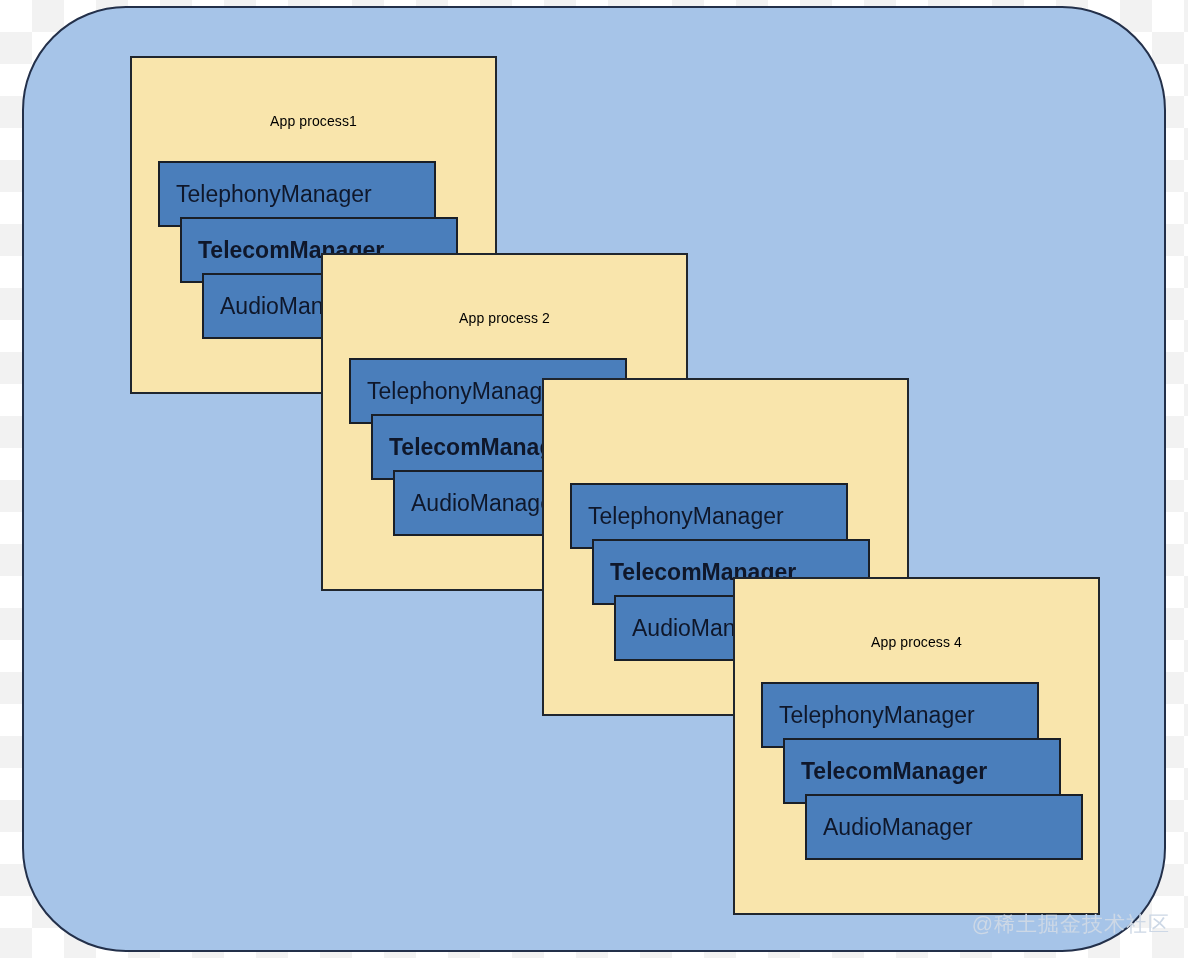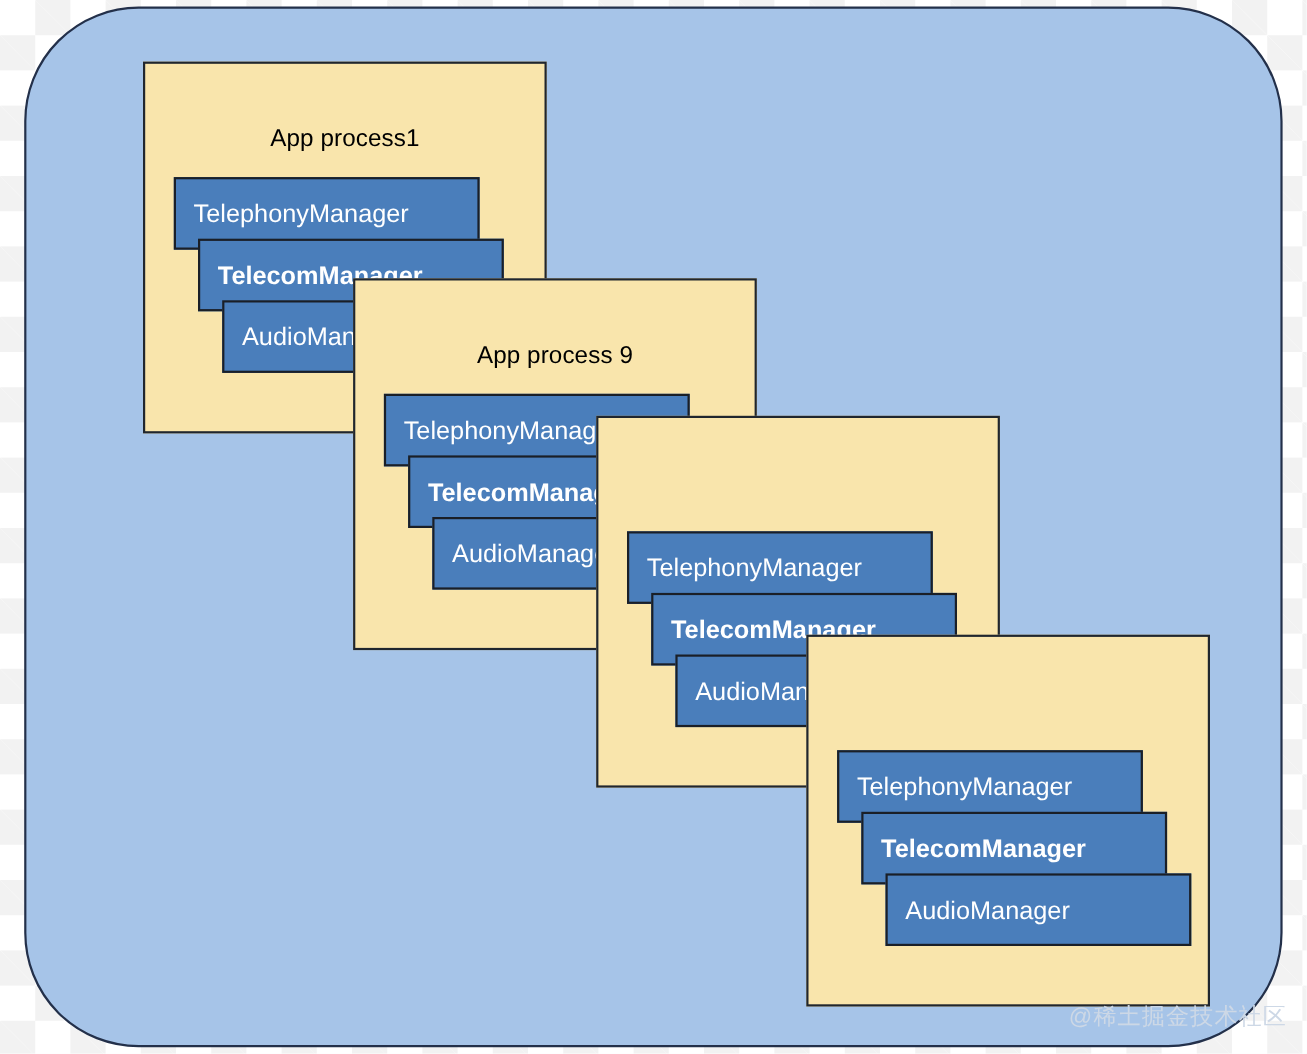--- a/index.html
+++ b/index.html
@@ -43,41 +43,41 @@
     height: 338px;
     background: #f9e5ac;
     border: 2px solid #20262e;
   }
   .process-title {
     position: absolute;
     left: 0;
     top: 55px;
     width: 100%;
     text-align: center;
-    font-size: 22px;
+    font-size: 14px;
     color: #000000;
     letter-spacing: 0.1px;
     white-space: nowrap;
   }
 
   
   .manager-bar {
     position: absolute;
     box-sizing: border-box;
     width: 278px;
     height: 66px;
     background: #4a7ebb;
     border: 2px solid #1a1f27;
     display: flex;
     align-items: center;
   }
   .manager-label {
     padding-left: 16px;
     font-size: 23px;
-    color: #ffffff;
+    color: #0f172a;
     white-space: nowrap;
   }
 
   
   .bar-0 { left: 26px;  top: 103px; z-index: 1; }
   .bar-1 { left: 48px;  top: 159px; z-index: 2; font-weight: bold; }
   .bar-2 { left: 70px;  top: 215px; z-index: 3; }
 
   
   #watermark {
@@ -105,21 +105,21 @@
     </div>
     <div class="manager-bar bar-1">
       <span class="manager-label">TelecomManager</span>
     </div>
     <div class="manager-bar bar-2">
       <span class="manager-label">AudioManager</span>
     </div>
   </div>
 
   <div class="process-box" style="left:321px; top:253px; z-index:20;">
-    <div class="process-title">App process 9</div>
+    <div class="process-title">App process 2</div>
     <div class="manager-bar bar-0">
       <span class="manager-label">TelephonyManager</span>
     </div>
     <div class="manager-bar bar-1">
       <span class="manager-label">TelecomManager</span>
     </div>
     <div class="manager-bar bar-2">
       <span class="manager-label">AudioManager</span>
     </div>
   </div>
@@ -130,20 +130,21 @@
     </div>
     <div class="manager-bar bar-1">
       <span class="manager-label">TelecomManager</span>
     </div>
     <div class="manager-bar bar-2">
       <span class="manager-label">AudioManager</span>
     </div>
   </div>
 
   <div class="process-box" style="left:733px; top:577px; z-index:40;">
+    <div class="process-title">App process 4</div>
     <div class="manager-bar bar-0">
       <span class="manager-label">TelephonyManager</span>
     </div>
     <div class="manager-bar bar-1">
       <span class="manager-label">TelecomManager</span>
     </div>
     <div class="manager-bar bar-2">
       <span class="manager-label">AudioManager</span>
     </div>
   </div>

